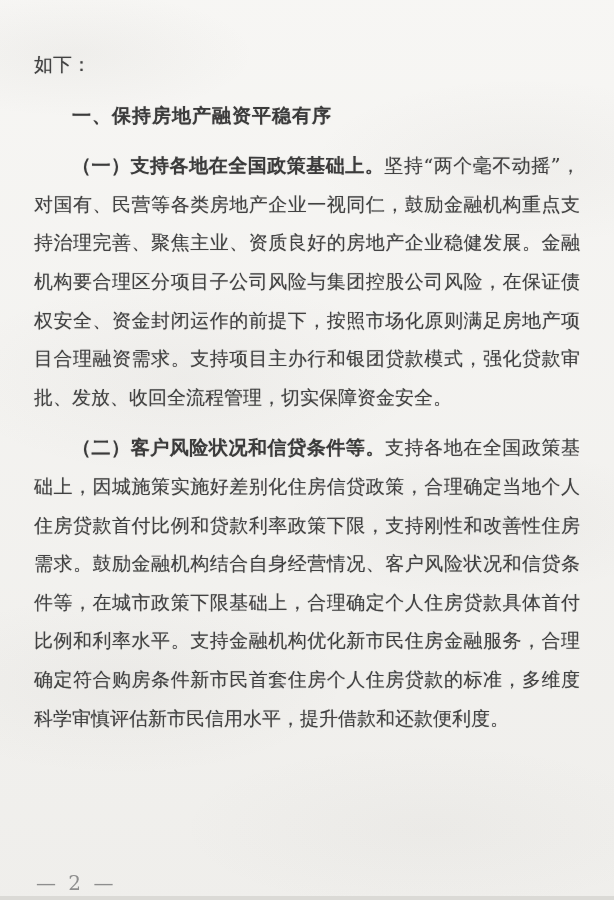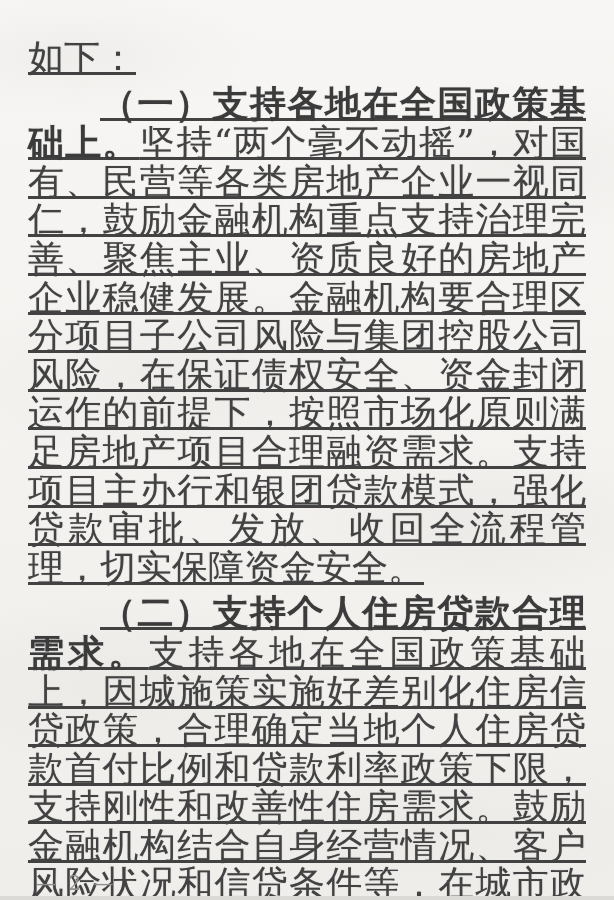--- a/index.html
+++ b/index.html
@@ -30,27 +30,26 @@
       radial-gradient(ellipse 360px 120px at 70% 92%, rgba(120,115,108,0.04), transparent 70%),
       linear-gradient(180deg, rgba(255,255,255,0.25), rgba(0,0,0,0.02));
   }
   .content {
     position: absolute;
     top: 33px;
     left: 22px;
     width: 570px;
   }
   .line, .para {
-    margin: 6px;
-    font-size: 36px;
+    margin: 12px;
+    font-size: 19px;
     line-height: 38.6px;
     color: #424242;
     text-align: justify;
     text-shadow: 0 0 1px rgba(70,70,70,0.45);
-    text-decoration: underline;
   }
   .intro {
     text-indent: 0;
   }
   .heading {
     text-indent: 2em;
     font-weight: 700;
     font-family: "DejaVu Sans", sans-serif;
     letter-spacing: 1px;
     color: #3b3b3b;
@@ -82,23 +81,24 @@
 </style>
 </head>
 <body>
 
 <div class="page">
   <div class="scan-texture"></div>
 
   <div class="content">
     <p class="line intro">如下：</p>
 
+    <p class="line heading">一、保持房地产融资平稳有序</p>
 
     <p class="para"><span class="lead">（一）支持各地在全国政策基础上。</span><span>坚持“两个毫不动摇”，对国有、民营等各类房地产企业一视同仁，鼓励金融机构重点支持治理完善、聚焦主业、资质良好的房地产企业稳健发展。金融机构要合理区分项目子公司风险与集团控股公司风险，在保证债权安全、资金封闭运作的前提下，按照市场化原则满足房地产项目合理融资需求。支持项目主办行和银团贷款模式，强化贷款审批、发放、收回全流程管理，切实保障资金安全。</span></p>
 
-    <p class="para"><span class="lead">（二）支持个人住房贷款合理需求。</span><span>支持各地在全国政策基础上，因城施策实施好差别化住房信贷政策，合理确定当地个人住房贷款首付比例和贷款利率政策下限，支持刚性和改善性住房需求。鼓励金融机构结合自身经营情况、客户风险状况和信贷条件等，在城市政策下限基础上，合理确定个人住房贷款具体首付比例和利率水平。支持金融机构优化新市民住房金融服务，合理确定符合购房条件新市民首套住房个人住房贷款的标准，多维度科学审慎评估新市民信用水平，提升借款和还款便利度。</span></p>
+    <p class="para"><span class="lead">（二）客户风险状况和信贷条件等。</span><span>支持各地在全国政策基础上，因城施策实施好差别化住房信贷政策，合理确定当地个人住房贷款首付比例和贷款利率政策下限，支持刚性和改善性住房需求。鼓励金融机构结合自身经营情况、客户风险状况和信贷条件等，在城市政策下限基础上，合理确定个人住房贷款具体首付比例和利率水平。支持金融机构优化新市民住房金融服务，合理确定符合购房条件新市民首套住房个人住房贷款的标准，多维度科学审慎评估新市民信用水平，提升借款和还款便利度。</span></p>
 
   </div>
 
   <div class="page-number">— 2 —</div>
 
   <div class="bottom-edge"></div>
 </div>
 
 </body></html>

